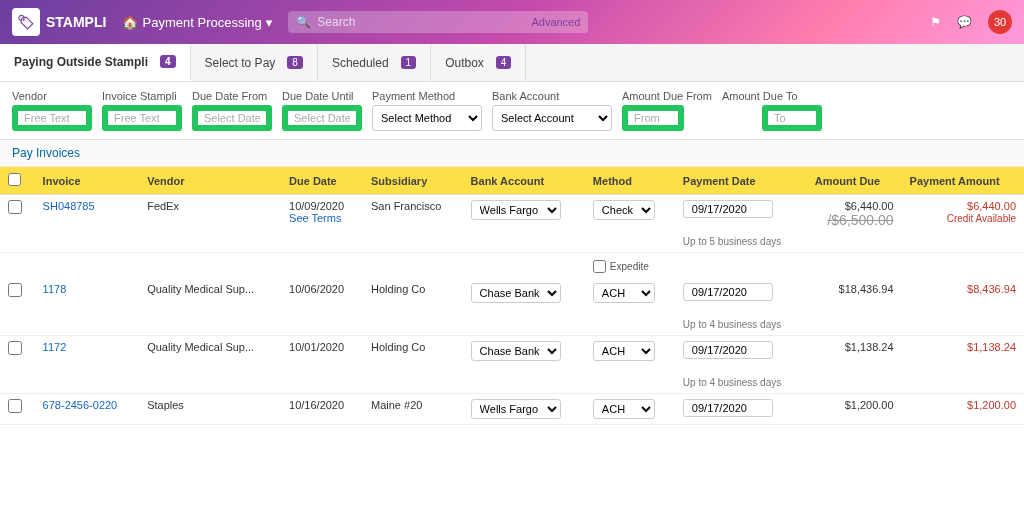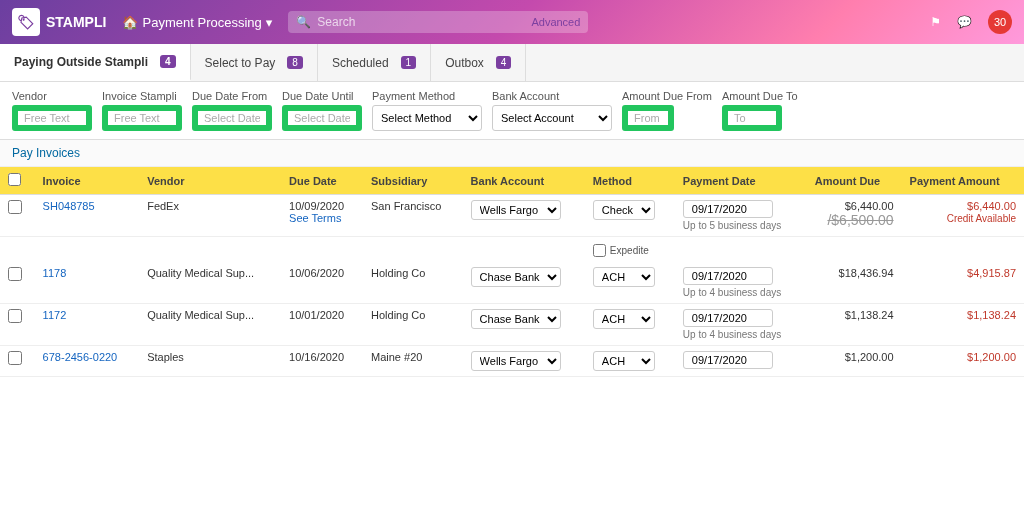--- a/index.html
+++ b/index.html
@@ -182,21 +182,21 @@
       border-bottom: 1px solid #eee;
     }
     tbody td {
       padding: 5px 8px;
       font-size: 11px;
       color: #333;
       vertical-align: top;
     }
     .link-cell { color: #1565c0; cursor: pointer; }
     .expedite-row { display: flex; align-items: center; gap: 4px; margin-top: 2px; font-size: 10px; color: #555; }
-    .business-days { font-size: 10px; color: #777; margin-top: 2px; }
+    .business-days { font-size: 10px; color: #777; margin-top: 18px; }
     .credit-available { color: #c0392b; font-size: 10px; }
     .strikethrough { text-decoration: line-through; color: #999; font-size: 14px; }
 
     .row-select { width: 14px; height: 14px; }
     td select {
       border: 1px solid #ccc;
       border-radius: 3px;
       padding: 2px 4px;
       font-size: 11px;
       background: white;
@@ -288,25 +288,25 @@
     </select>
   </div>
   <div class="filter-group">
     <label class="filter-label">Bank Account</label>
     <select class="filter-select" style="width:120px">
       <option>Select Account</option>
     </select>
   </div>
   <div class="filter-group">
     <label class="filter-label">Amount Due From</label>
-    <input class="filter-input" type="text" style="width: 52px;" placeholder="From">
+    <input class="filter-input" type="text" style="width: 62px;" placeholder="From">
   </div>
   <div class="filter-group">
     <label class="filter-label">Amount Due To</label>
-    <input class="filter-input" type="text" style="width: 60px;" placeholder="To">
+    <input class="filter-input" type="text" style="width: 60px; margin-left: 40px;" placeholder="To">
   </div>
 </div>
 
 <div class="pay-invoices-header">
   <span>Pay Invoices</span>
 </div>
 
 <div class="table-container">
   <table>
     <thead>
@@ -380,21 +380,21 @@
           <select>
             <option>ACH</option>
             <option>Check</option>
           </select>
         </td>
         <td>
           <input type="text" value="09/17/2020" style="">
           <div class="business-days">Up to 4 business days</div>
         </td>
         <td class="amount-cell">$18,436.94</td>
-        <td style="text-align:right;color:#c0392b;font-weight:500;">$4,915.87</td>
+        <td style="text-align:right;color:#c0392b;font-weight:500;">$8,436.94</td>
       </tr>
 
       <tr>
         <td><input type="checkbox" class="row-select" style=""></td>
         <td><a class="link-cell">1172</a></td>
         <td>Quality Medical Sup...</td>
         <td>10/01/2020</td>
         <td>Holding Co</td>
         <td>
           <select>

